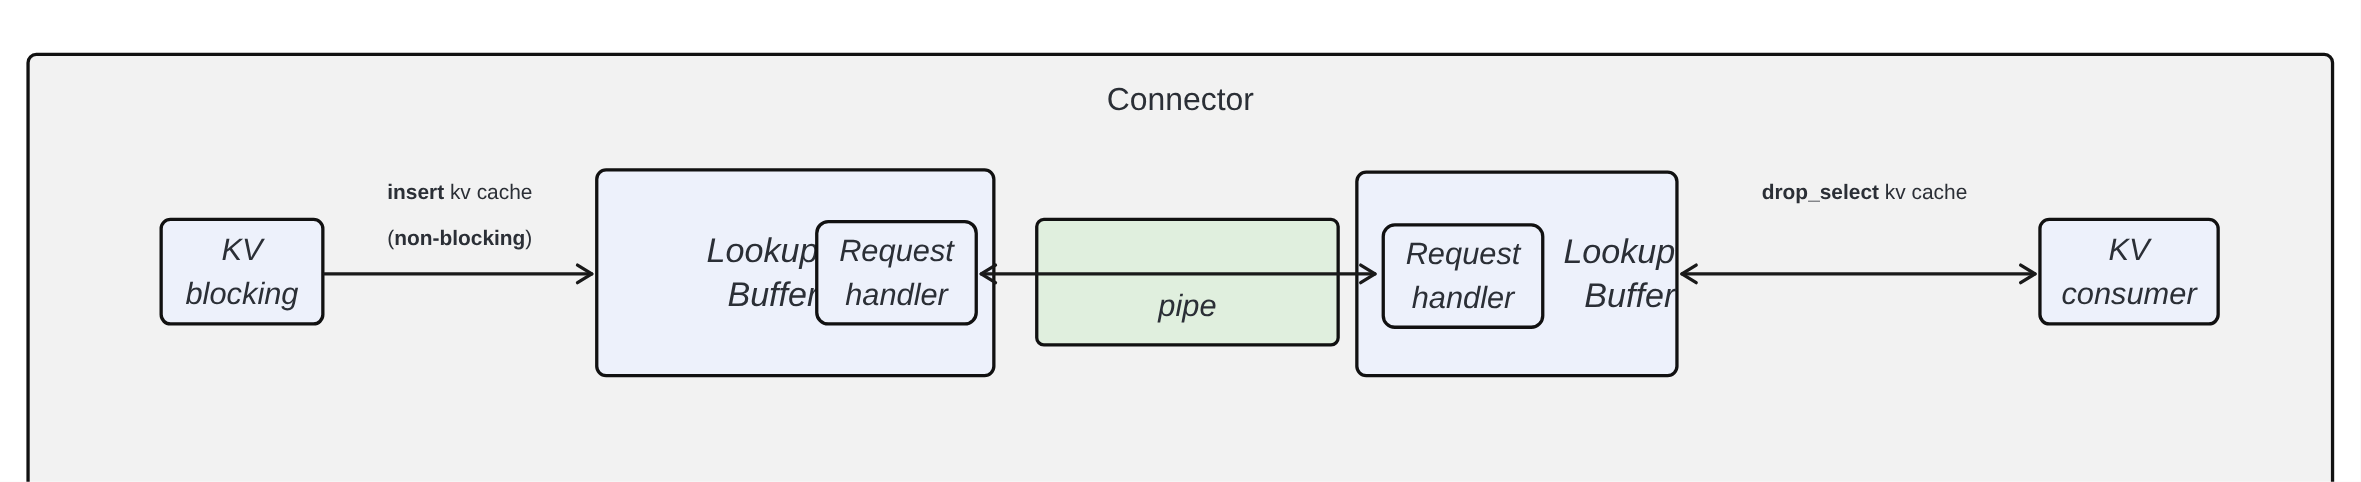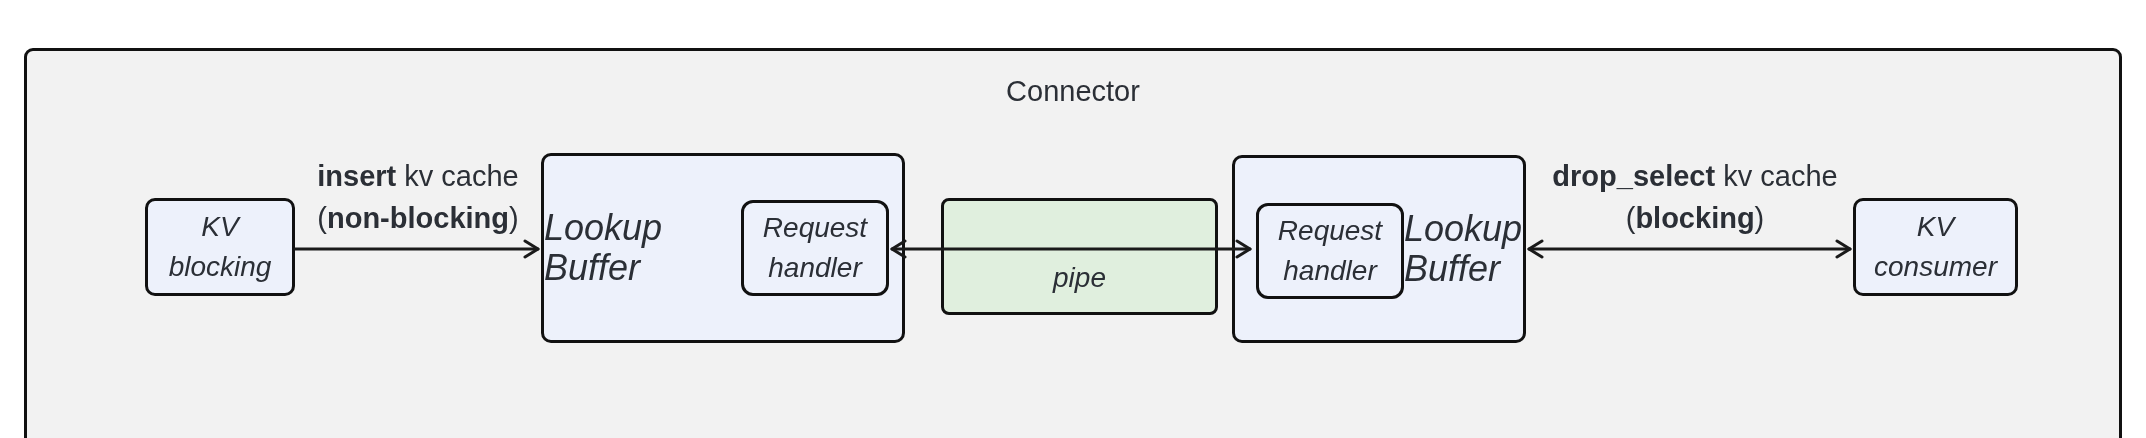--- a/index.html
+++ b/index.html
@@ -33,40 +33,40 @@
     background:var(--node-fill);
     border:3px solid var(--border);
     border-radius:10px;
     display:flex;flex-direction:column;align-items:center;justify-content:center;
     font-size:28px;line-height:40px;text-align:center;
   }
   .node span{display:block;font-style:italic;}
   .buffer{display:block;}
   .buffer-label{
     position:absolute;top:0;bottom:0;
-    display:flex;flex-direction:column;align-items:flex-start;justify-content:center;
-    font-size:36px;line-height:40px;text-align:center;
+    display:flex;flex-direction:column;align-items:flex-end;justify-content:center;
+    font-size:31px;line-height:40px;text-align:center;
   }
   .rh{border-radius:12px;}
   .pipe{
     background:var(--pipe-fill);
     border-radius:8px;
     justify-content:flex-end;
     padding-bottom:14px;
     z-index:1;
   }
   .arrow{position:absolute;z-index:3;overflow:visible;}
   .arrow line,.arrow polyline{
     stroke:var(--line);stroke-width:3;fill:none;
     stroke-linecap:round;stroke-linejoin:round;
   }
   .edge-label{
     position:absolute;transform:translateX(-50%);
-    text-align:center;white-space:nowrap;
-    font-size:29px;line-height:42px;
+    text-align:left;white-space:nowrap;
+    font-size:19px;line-height:42px;
   }
   .b{font-weight:700;}
 </style>
 </head>
 <body>
 
 <div class="outer">
 
   <div class="title">Connector</div>
 
@@ -123,16 +123,15 @@
     <polyline points="311,5 324,13 311,21"></polyline>
   </svg>
 
   <div class="edge-label" style="left:391px;top:104px;">
     <div><span class="b">insert</span><span> kv cache</span></div>
     <div><span>(</span><span class="b">non-blocking</span><span>)</span></div>
   </div>
 
   <div class="edge-label" style="left:1668px;top:104px;">
     <div><span class="b">drop_select</span><span> kv cache</span></div>
-    <div><span>(</span><span class="b">blocking</span><span>)</span></div>
   </div>
 
 </div>
 
 </body></html>

